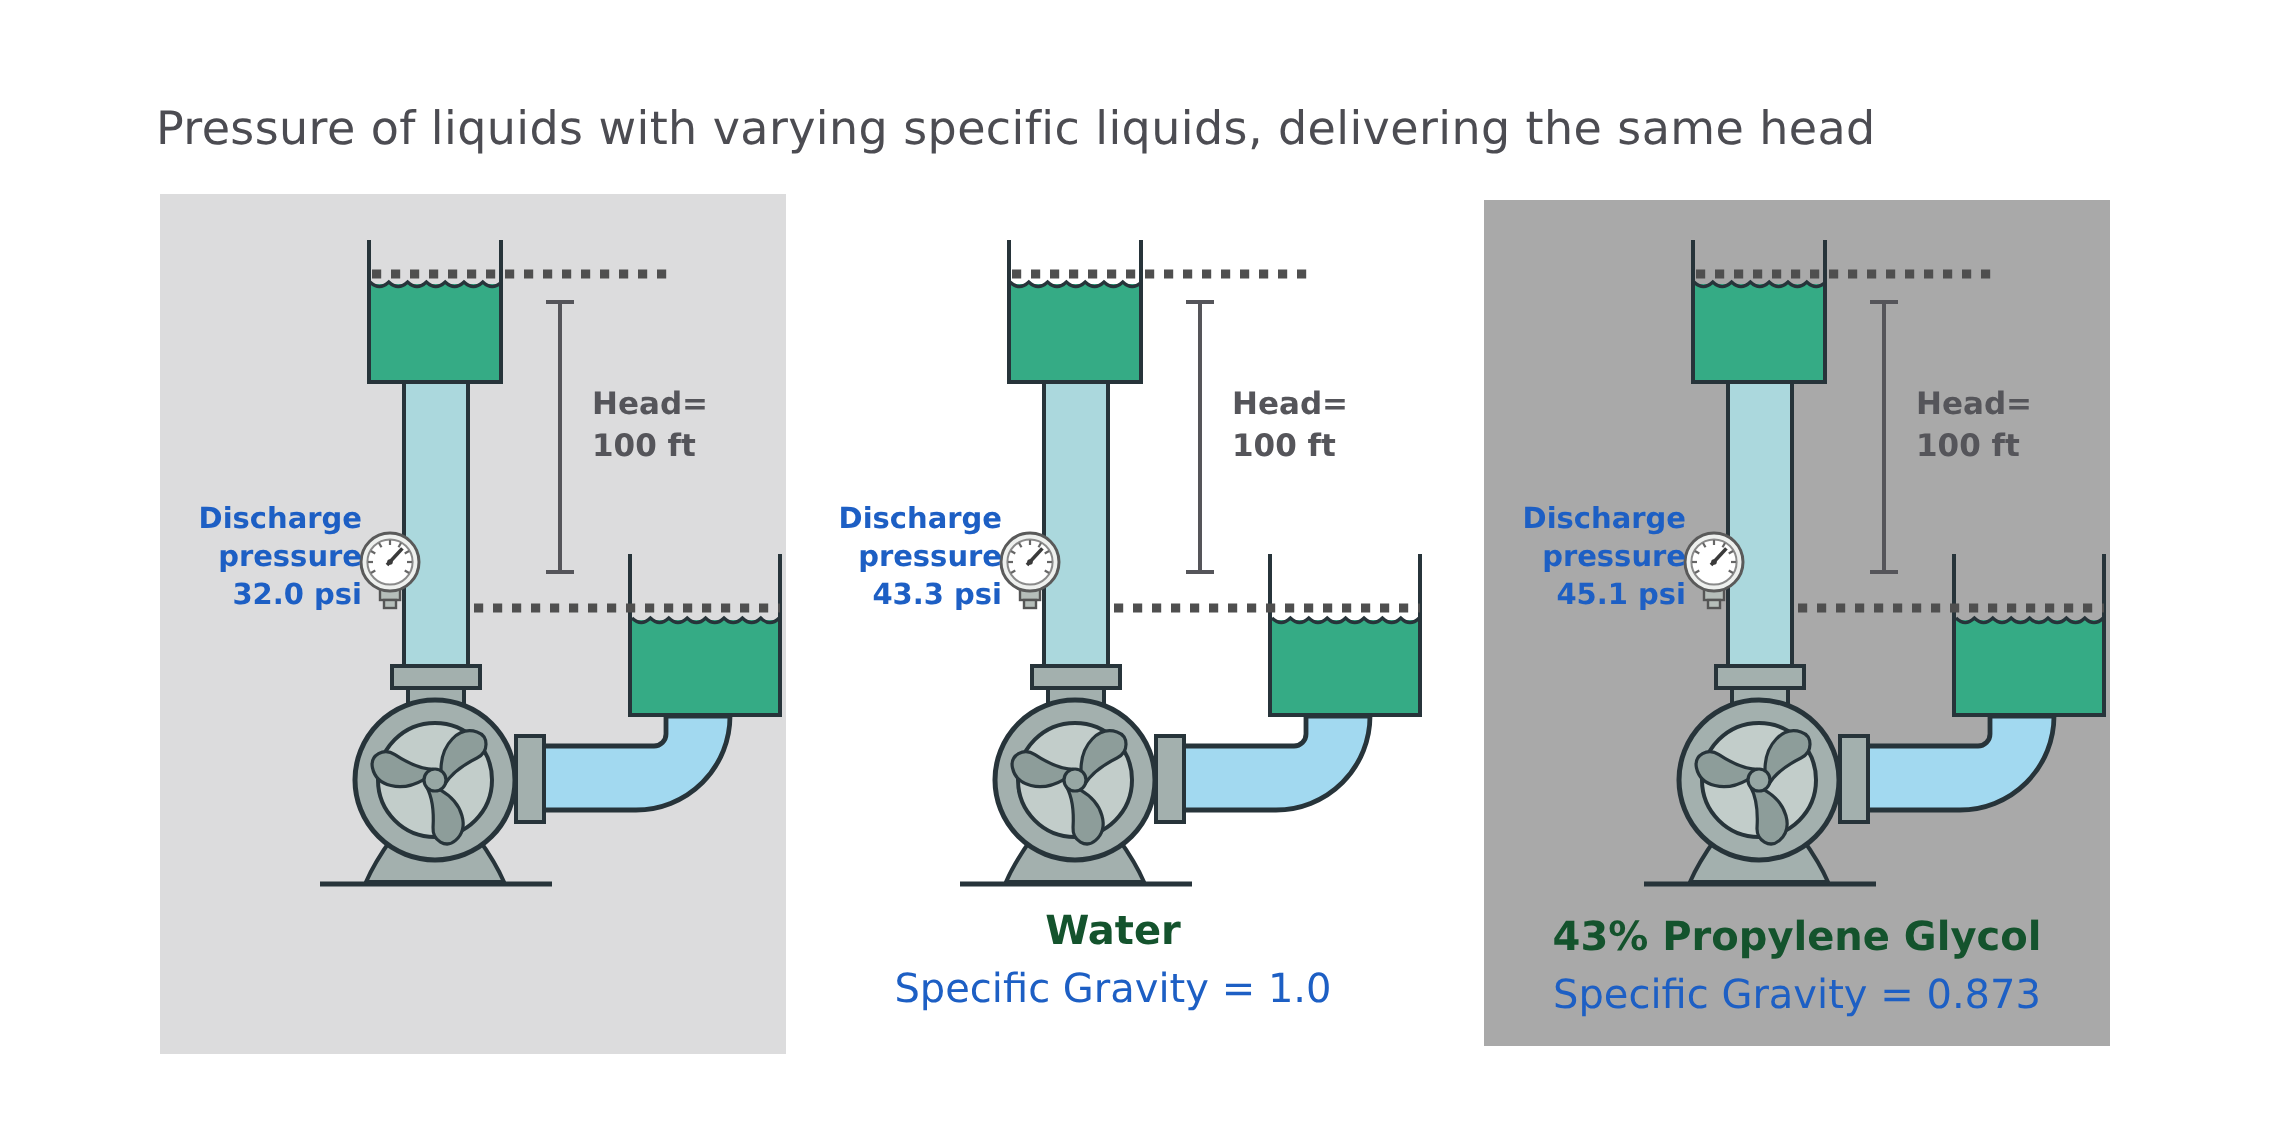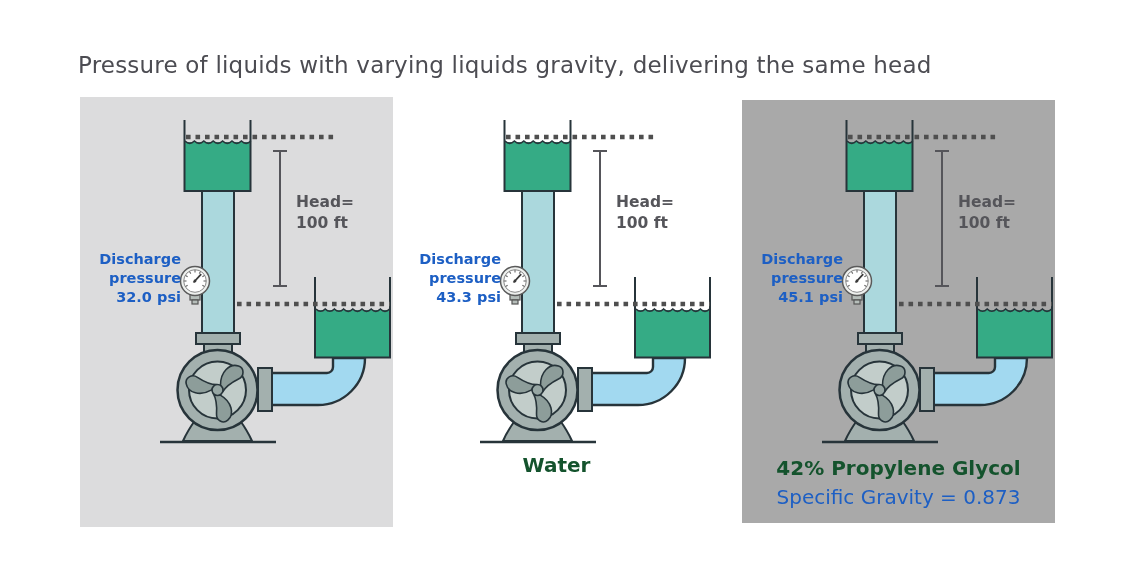--- a/index.html
+++ b/index.html
@@ -26,21 +26,21 @@
   }
   .caption-subtitle{
     position:absolute;left:0;top:385px;width:100%;text-align:center;
     font-size:20px;color:#1d5fc4;white-space:nowrap;
   }
 </style>
 </head>
 <body>
 
 <div class="stage">
-  <div class="figure-title">Pressure of liquids with varying liquids gravity, delivering the same head</div>
+  <div class="figure-title">Pressure of liquids with varying specific liquids, delivering the same head</div>
   <div id="panels-row">
   <section class="panel panel-0" style="background: rgb(220, 220, 221);">
     <svg class="diagram" viewBox="0 0 313 355">
 
       <rect x="122" y="94" width="32" height="146" fill="#abd8dd" stroke="#27343a" stroke-width="2"></rect>
 
       <path d="M191 276 H247 A6 6 0 0 0 253 270 V261 H285 A47 47 0 0 1 238 308 H191 Z" fill="#a2d9f0" stroke="#27343a" stroke-width="2.4"></path>
 
       <rect x="178" y="271" width="14" height="43" fill="#a3b0ae" stroke="#27343a" stroke-width="2"></rect>
 
@@ -181,20 +181,21 @@
       </g>
 
       <g text-anchor="end">
         <text class="discharge-text" x="101" y="167">Discharge</text>
         <text class="discharge-text" x="101" y="186">pressure</text>
         <text class="discharge-text" x="101" y="205">43.3 psi</text>
       </g>
     </svg>
 
     <div class="caption-title">Water</div>
+    <div class="caption-subtitle">Specific Gravity = 1.0</div>
   </section>
 
   <section class="panel panel-2" style="background: rgb(169, 169, 169);">
     <svg class="diagram" viewBox="0 0 313 355">
 
       <rect x="122" y="94" width="32" height="146" fill="#abd8dd" stroke="#27343a" stroke-width="2"></rect>
 
       <path d="M191 276 H247 A6 6 0 0 0 253 270 V261 H285 A47 47 0 0 1 238 308 H191 Z" fill="#a2d9f0" stroke="#27343a" stroke-width="2.4"></path>
 
       <rect x="178" y="271" width="14" height="43" fill="#a3b0ae" stroke="#27343a" stroke-width="2"></rect>
@@ -257,17 +258,17 @@
         <circle cx="0" cy="0" r="1.4" fill="#3a3a3a"></circle>
       </g>
 
       <g text-anchor="end">
         <text class="discharge-text" x="101" y="167">Discharge</text>
         <text class="discharge-text" x="101" y="186">pressure</text>
         <text class="discharge-text" x="101" y="205">45.1 psi</text>
       </g>
     </svg>
 
-    <div class="caption-title">42% Propylene Glycol</div>
+    <div class="caption-title">43% Propylene Glycol</div>
     <div class="caption-subtitle">Specific Gravity = 0.873</div>
   </section>
 </div>
 </div>
 
 </body></html>

